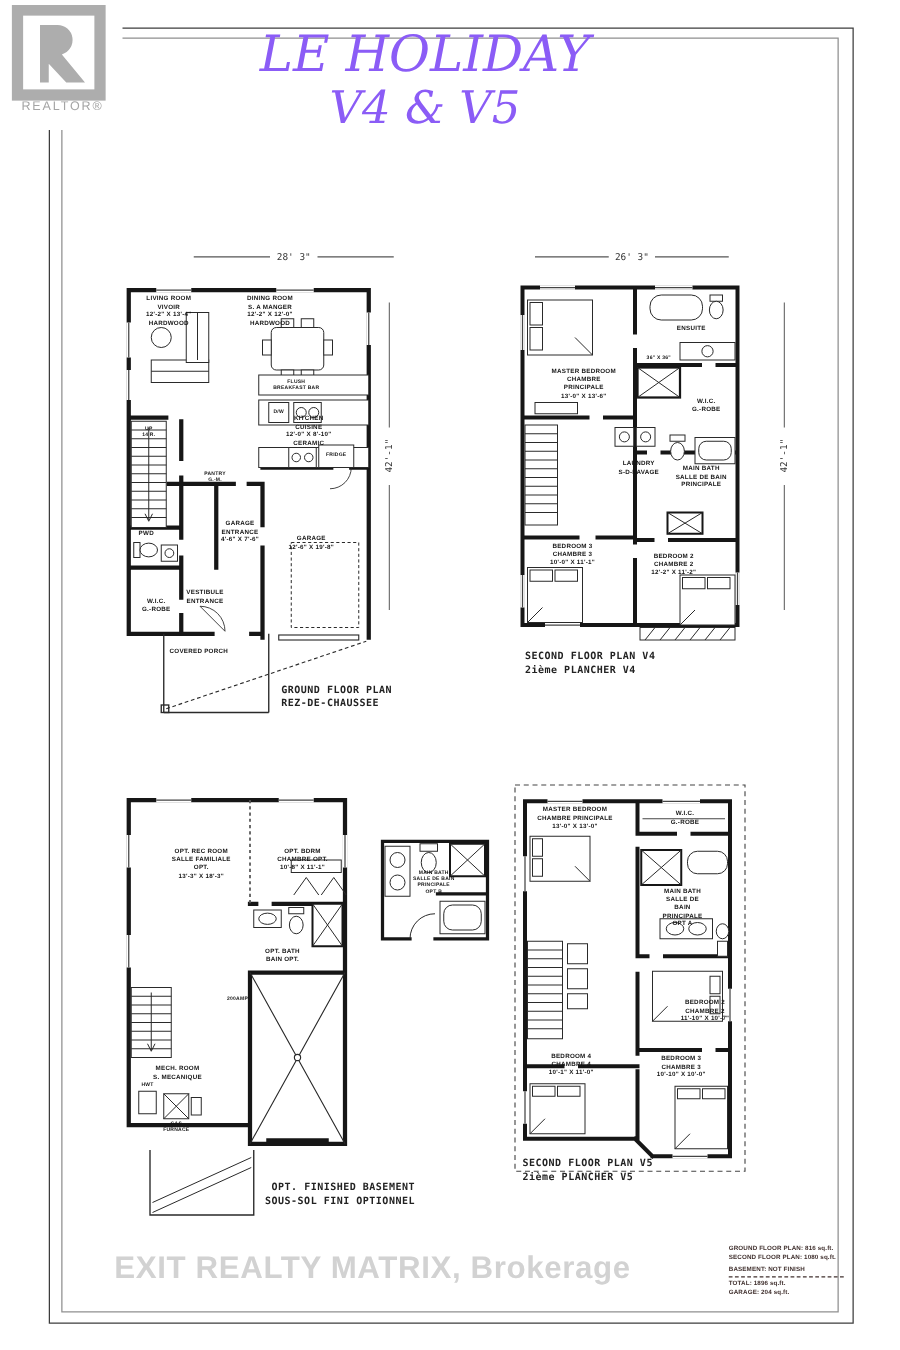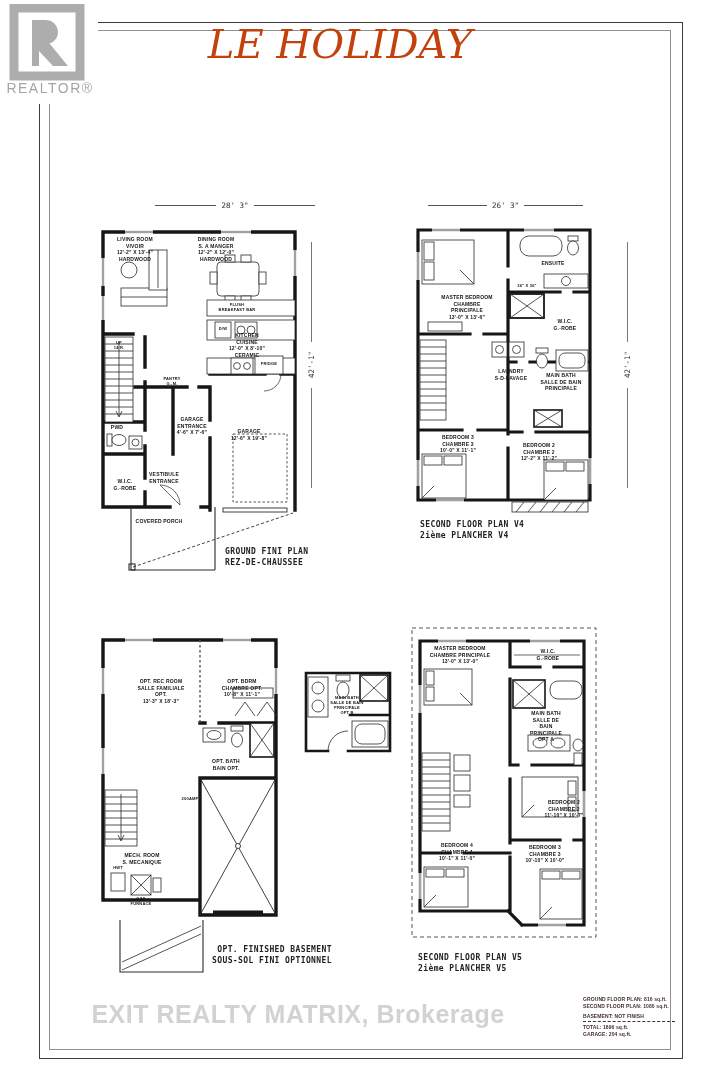--- a/index.html
+++ b/index.html
@@ -4,23 +4,23 @@
 <style>
   html,body{margin:0;padding:0;background:#fff;}
   #page{position:relative;width:720px;height:1080px;background:#fff;overflow:hidden;
         font-family:"Liberation Sans",sans-serif;color:#1a1a1a;}
   .abs{position:absolute;}
   
   #frame-outer{left:39px;top:22px;width:642px;height:1035px;border:1.6px solid #3c3c3c;}
   #frame-inner{left:49px;top:30px;width:620px;height:1018px;border:1px solid #8f8f8f;}
   
   #logo{left:6px;top:4px;width:92px;height:100px;background:#fff;}
-  #logo-text{left:2px;top:80px;width:96px;text-align:center;font-size:14px;letter-spacing:1.5px;color:#a5a5a5;}
-  
-  #title{left:120px;top:22px;width:440px;text-align:center;font-family:"DejaVu Serif",serif;font-style:italic;color:#c2410c;}
+  #logo-text{left:2px;top:80px;width:96px;text-align:center;font-size:10px;letter-spacing:1.5px;color:#a5a5a5;}
+  
+  #title{left:120px;top:22px;width:440px;text-align:center;font-family:"DejaVu Serif",serif;font-style:italic;color:#8b5cf6;}
   #title .t1{font-size:40px;line-height:1.1;}
   #title .t2{font-size:36px;line-height:1.15;}
   #title .t3{font-size:23px;line-height:1.25;margin-top:4px;}
   #title .t4{font-size:23px;line-height:1.2;}
   
   .plan{position:absolute;}
   .plan svg{display:block;position:absolute;left:0;top:0;}
   
   .lbl{position:absolute;font-weight:bold;font-size:5px;line-height:1.3;letter-spacing:.2px;
        color:#151515;text-align:center;white-space:pre-line;}
@@ -54,20 +54,21 @@
   <div class="abs" id="logo">
     <svg width="92" height="78" viewBox="0 0 92 78">
       <rect x="8" y="4" width="66" height="68" fill="none" stroke="#adadad" stroke-width="9"></rect>
       <path d="M26,16 h14 a12,12 0 0 1 3.5,23.5 L62,62 H47 L33,47 V62 H26 Z" fill="#adadad"></path>
     </svg>
   </div>
   <div class="abs" id="logo-text">REALTOR®</div>
 
   <div class="abs" id="title">
     <div class="t1">LE HOLIDAY</div>
+    <div class="t2">V4 &amp; V5</div>
   </div>
 
   <div class="dimrow" style="left:155px;top:201px;width:160px;">
     <div class="ln"></div>
       <div class="dim">28' 3"</div>
       <div class="ln"></div>
   </div>
   <div class="vline" style="left:311px;top:242px;height:100px;"></div>
   <div class="vline" style="left:311px;top:388px;height:100px;"></div>
   <div class="vdim" style="left:289px;top:360px;width:44px;">42'-1"</div>
@@ -178,21 +179,21 @@
 ENTRANCE
 4'-6" X 7'-6"</div>
     <div class="lbl" style="left:128px;top:206px;width:52px;">GARAGE
 12'-6" X 19'-8"</div>
     <div class="lbl" style="left:14px;top:256px;width:32px;">W.I.C.
 G.-ROBE</div>
     <div class="lbl" style="left:50px;top:249px;width:38px;">VESTIBULE
 ENTRANCE</div>
     <div class="lbl" style="left:38px;top:296px;width:52px;">COVERED PORCH</div>
   </div>
-  <div class="cap" style="left:225px;top:546px;">GROUND FINI PLAN
+  <div class="cap" style="left:225px;top:546px;">GROUND FLOOR PLAN
 REZ-DE-CHAUSSEE</div>
 
   <div class="dimrow" style="left:428px;top:201px;width:155px;">
     <div class="ln"></div>
       <div class="dim">26' 3"</div>
       <div class="ln"></div>
   </div>
   <div class="vline" style="left:627px;top:242px;height:100px;"></div>
   <div class="vline" style="left:627px;top:388px;height:100px;"></div>
   <div class="vdim" style="left:605px;top:360px;width:44px;">42'-1"</div>
@@ -493,21 +494,21 @@
     <div class="lbl" style="left:134px;top:174px;width:40px;">BEDROOM 2
 CHAMBRE 2
 11'-10" X 10'-7"</div>
     <div class="lbl" style="left:115px;top:219px;width:40px;">BEDROOM 3
 CHAMBRE 3
 10'-10" X 10'-0"</div>
     <div class="lbl" style="left:27px;top:217px;width:40px;">BEDROOM 4
 CHAMBRE 4
 10'-1" X 11'-0"</div>
   </div>
-  <div class="cap" style="left:418px;top:952px;">SECOND FLOOR PLAN V5
+  <div class="cap" style="left:418px;top:925px;">SECOND FLOOR PLAN V5
 2ième PLANCHER V5</div>
 
   <div class="abs" id="stats">
     <div>GROUND FLOOR PLAN: 816 sq.ft.</div>
     <div>SECOND FLOOR PLAN: 1080 sq.ft.</div>
     <div class="s3">BASEMENT: NOT FINISH</div>
     <div class="sep"></div>
     <div>TOTAL: 1896 sq.ft.</div>
     <div>GARAGE: 204 sq.ft.</div>
   </div>

